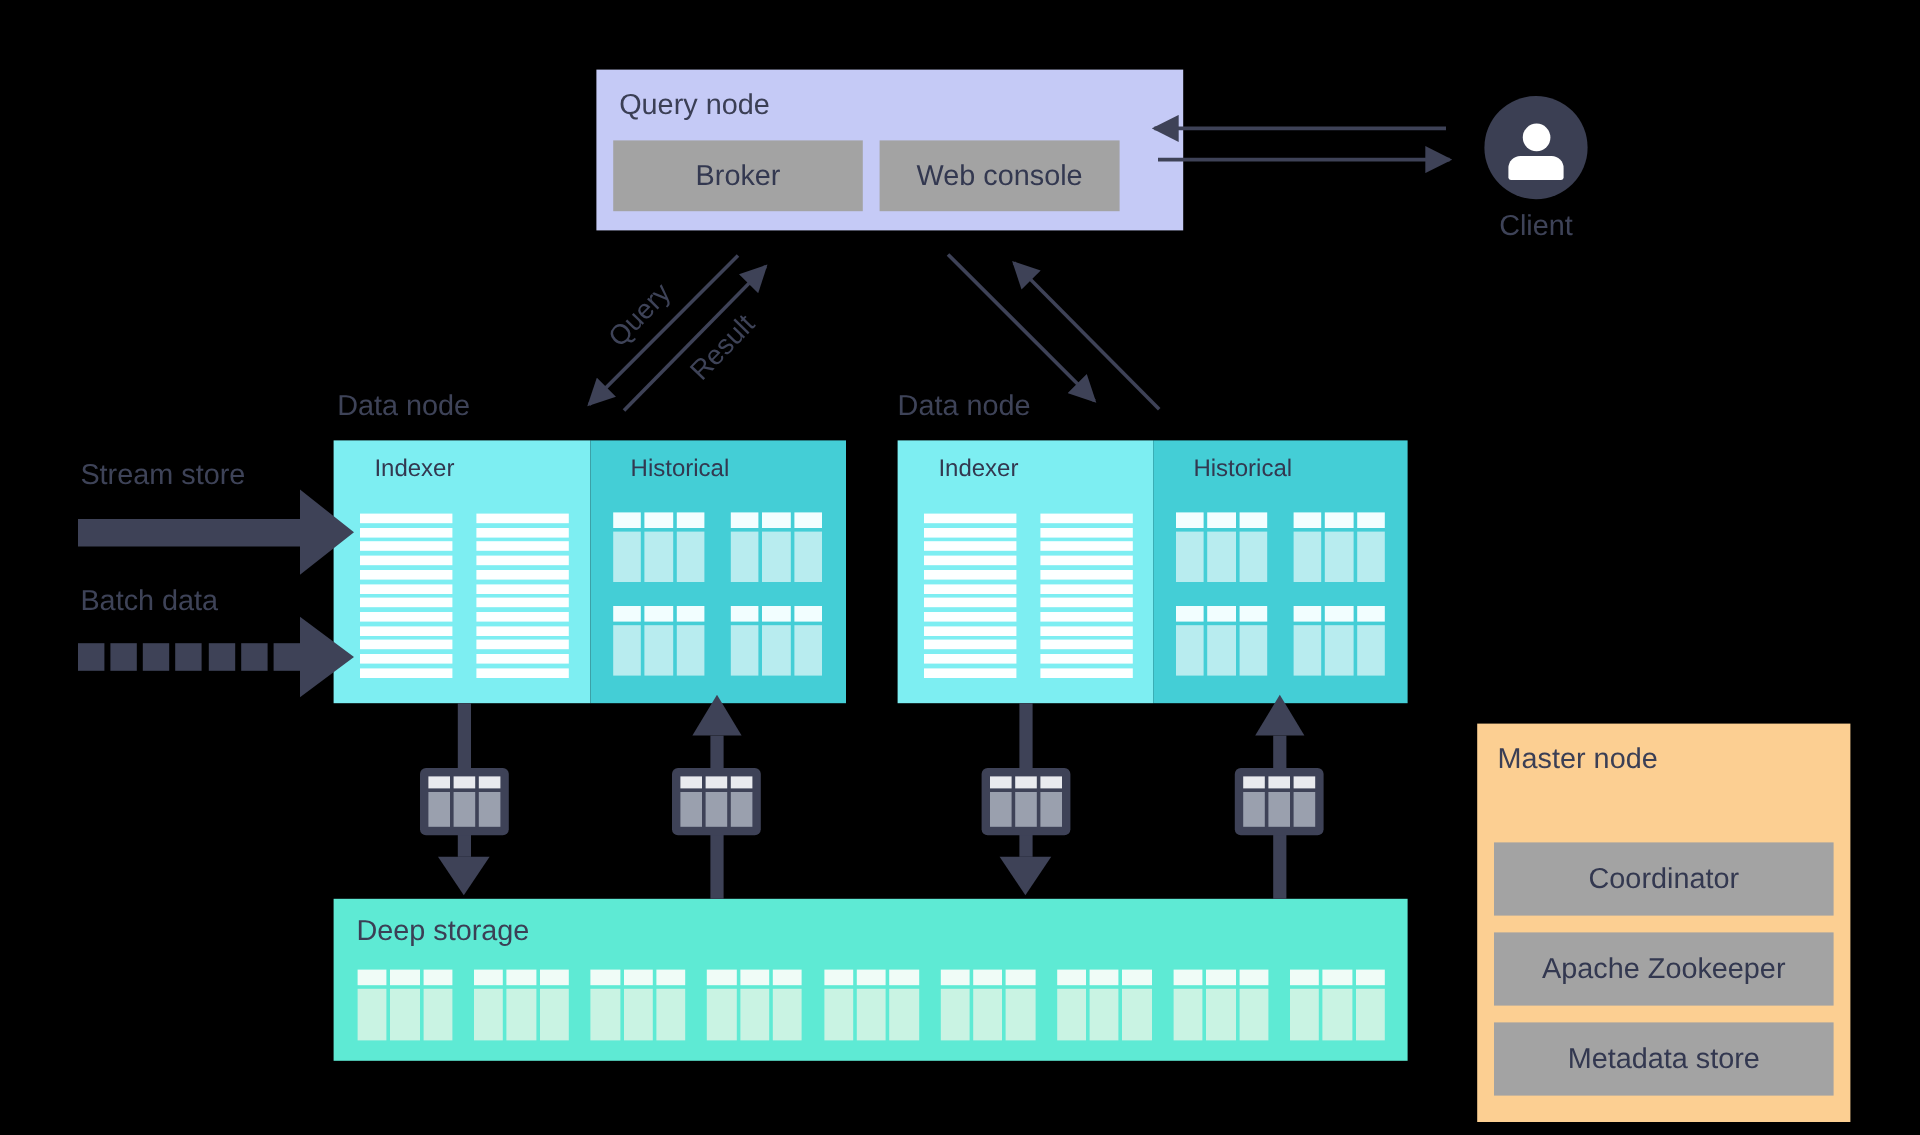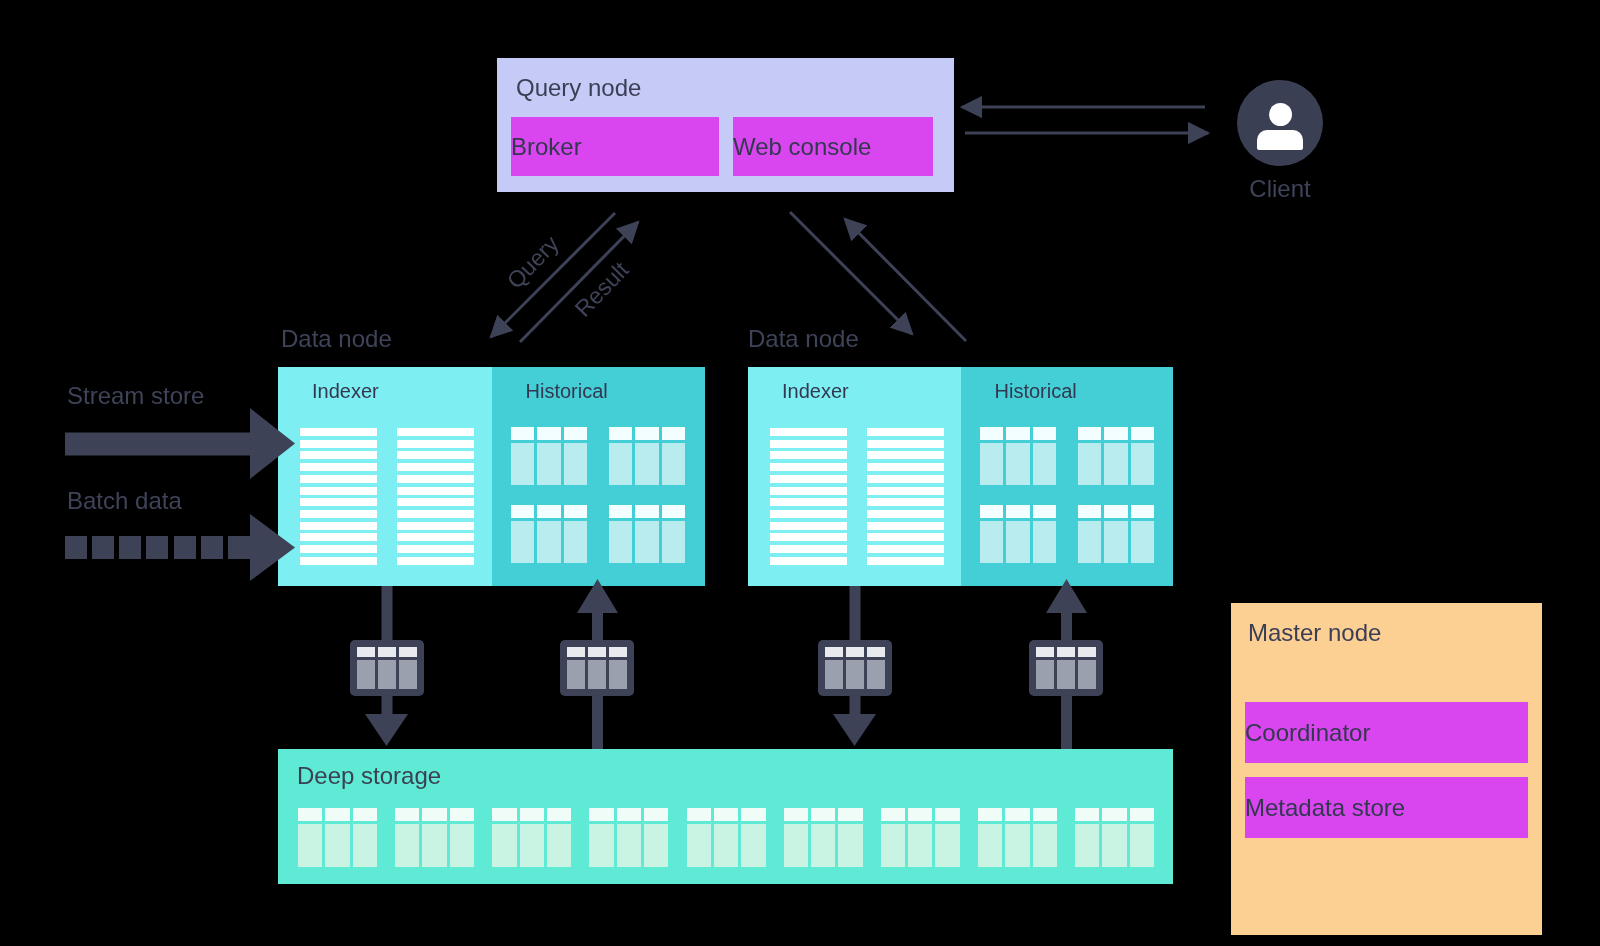--- a/index.html
+++ b/index.html
@@ -5,23 +5,23 @@
   html,body{margin:0;padding:0;background:#000;}
   .stage{
     position:relative;width:1600px;height:946px;background:#000;overflow:hidden;
     font-family:"Liberation Sans","DejaVu Sans",sans-serif;color:#383d52;
   }
   .abs{position:absolute;}
   .lbl{position:absolute;font-size:24px;line-height:1.2;color:#3b3f55;white-space:nowrap;}
   .lbl.on-dark{color:#3e4358;}
 
   
-  .query-node{left:497px;top:58px;width:457px;height:134px;background:#c5caf6;}
+  .query-node{left:497px;top:58px;width:457px;height:134px;background:#c5caf6;padding-left:32px;}
   .query-node .title{left:19px;top:16px;}
-  .panel{position:absolute;background:#d946ef;display:flex;align-items:center;justify-content:flex-start;
+  .panel{position:absolute;background:#a3a3a3;display:flex;align-items:center;justify-content:center;
          font-size:24px;color:#333850;}
   .broker{left:14px;top:59px;width:208px;height:59px;}
   .webconsole{left:236px;top:59px;width:200px;height:59px;}
 
   
   .client-circle{left:1237px;top:80px;width:86px;height:86px;border-radius:50%;background:#3b3f53;}
   .person-head{position:absolute;left:32px;top:23px;width:23px;height:23px;border-radius:50%;background:#fff;}
   .person-body{position:absolute;left:20px;top:50px;width:46px;height:20px;border-radius:10px 10px 2px 2px;background:#fff;}
   .client-label{left:1220px;top:175px;width:120px;text-align:center;}
 
@@ -342,20 +342,23 @@
       </div>
   </div>
 
   <div class="abs master-node">
     <div class="lbl title">Master node</div>
     <div class="master-items">
       <div class="panel">
         <span>Coordinator</span>
       </div>
       <div class="panel">
+        <span>Apache Zookeeper</span>
+      </div>
+      <div class="panel">
         <span>Metadata store</span>
       </div>
     </div>
   </div>
 
   <svg class="overlay" width="1600" height="946" viewBox="0 0 1600 946">
     <defs>
       <marker id="arr" viewBox="0 0 10 10" refX="9" refY="5" markerWidth="7.5" markerHeight="7.5" orient="auto-start-reverse">
         <path d="M0,0 L10,5 L0,10 Z" fill="#3e4257"></path>
       </marker>

